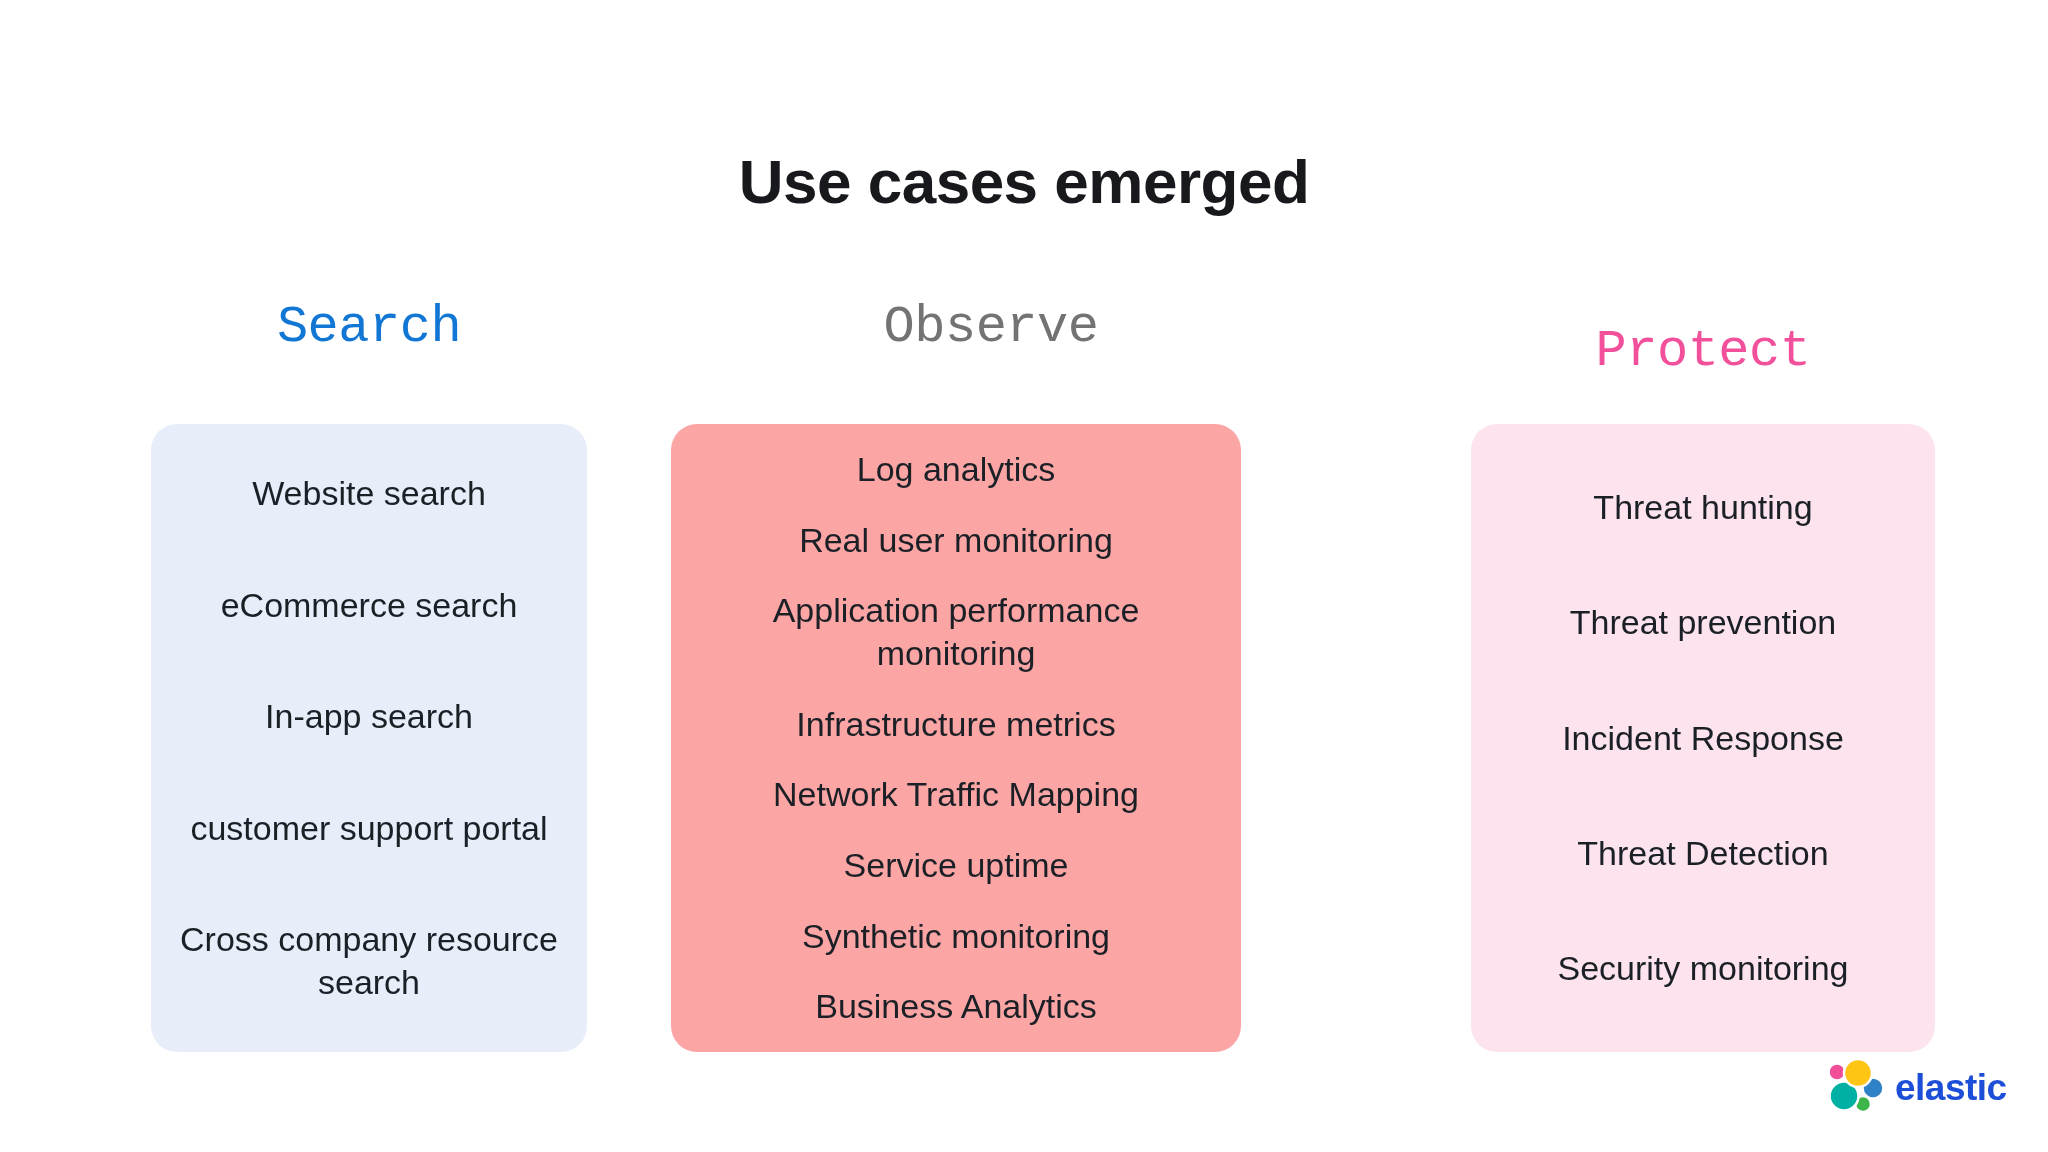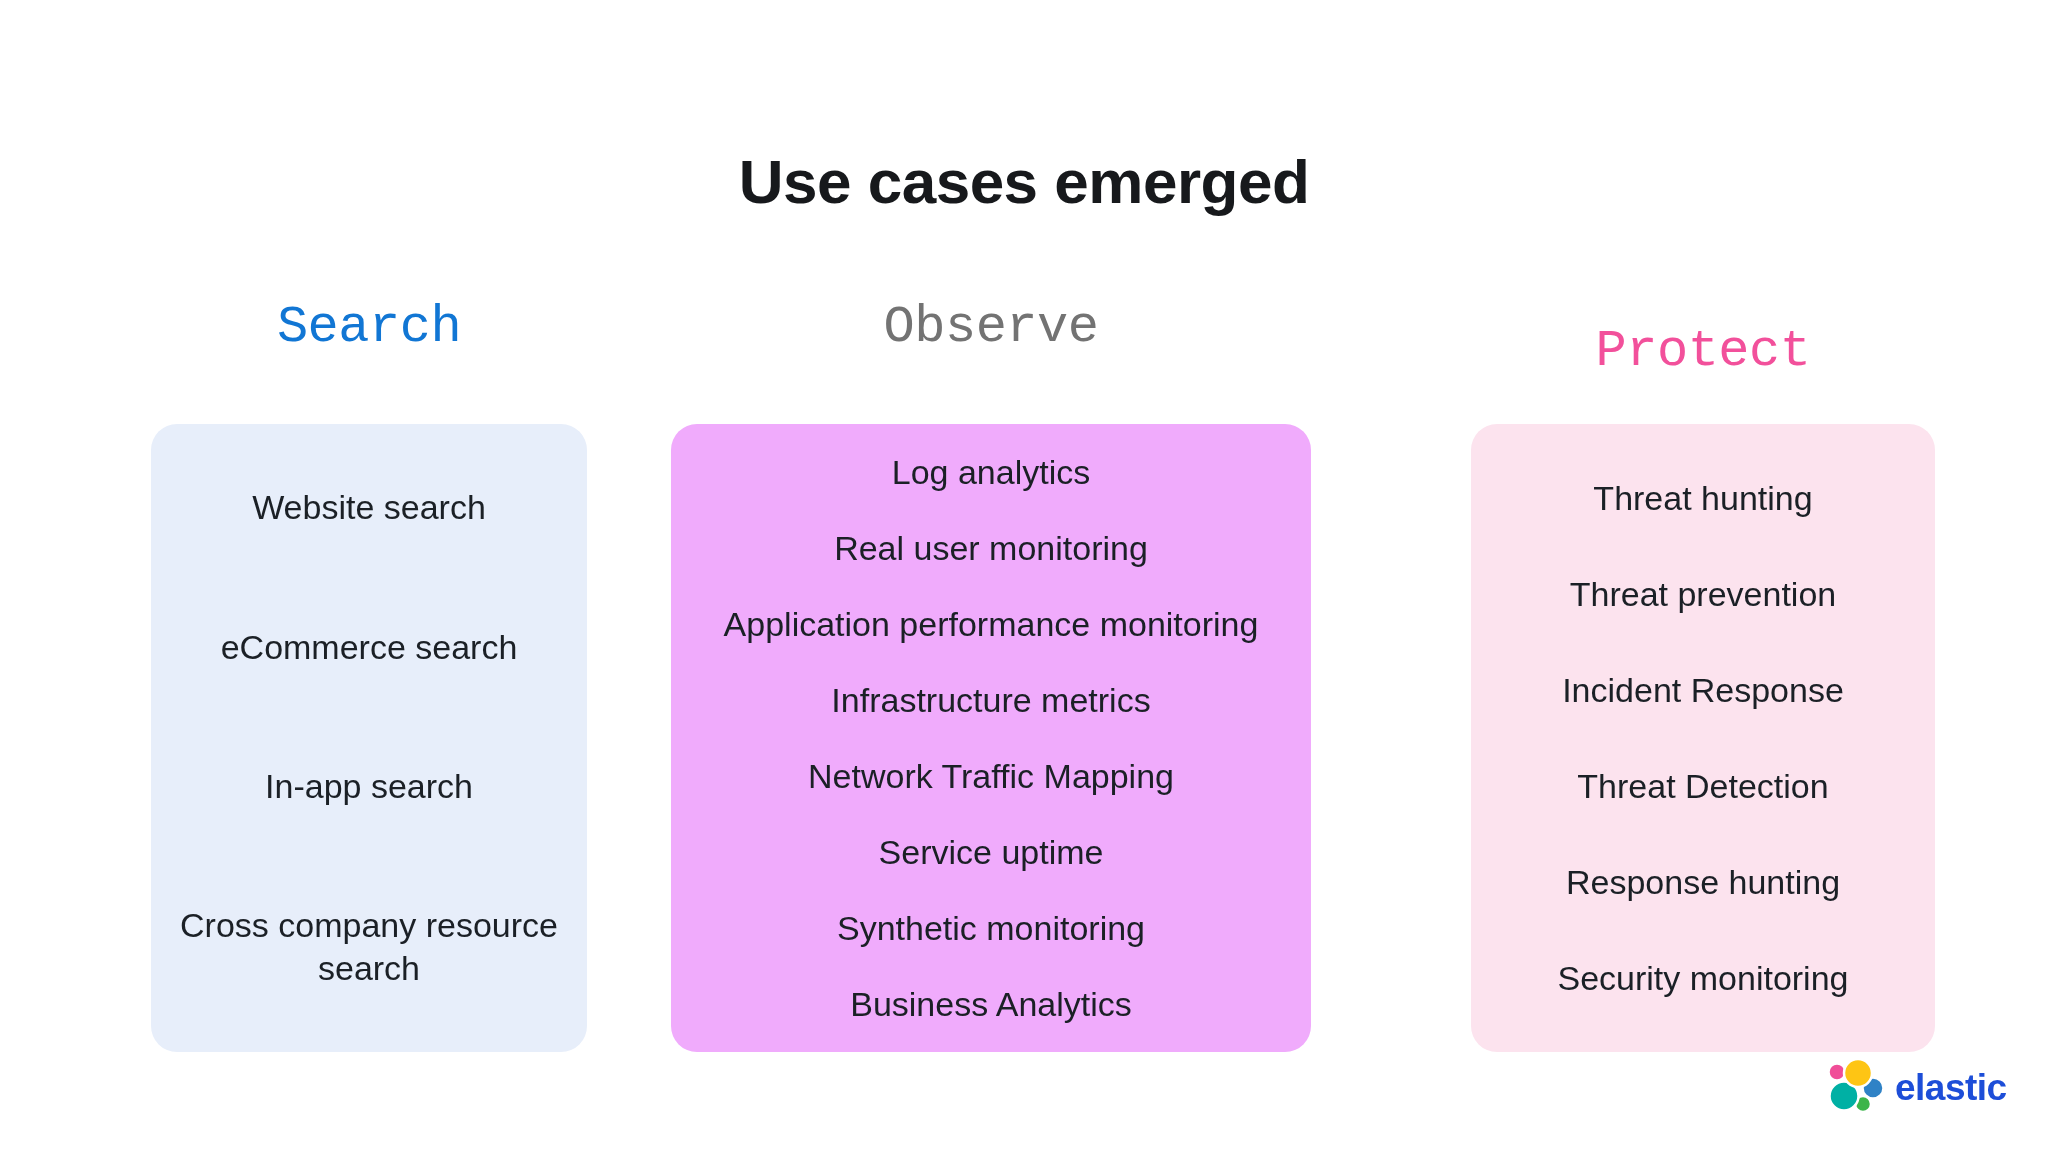--- a/index.html
+++ b/index.html
@@ -29,21 +29,21 @@
   .usecase-box{
     position:absolute;top:424px;height:628px;
     border-radius:26px;
     display:flex;flex-direction:column;
     justify-content:space-around;
     align-items:center;
     text-align:center;
     box-sizing:border-box;
   }
   .usecase-box.search{left:151px;width:436px;background:#e7eefa;padding:14px 18px;}
-  .usecase-box.observe{left:671px;width:640px;background:#f0abfc;padding:10px 28px;}
+  .usecase-box.observe{left:671px;width:570px;background:#fca5a5;padding:10px 28px;}
   .usecase-box.protect{left:1471px;width:464px;background:#fce3ee;padding:26px 24px;}
   .usecase-item{
     font-size:34px;color:#1b2026;line-height:1.26;
     font-weight:400;
   }
   .brand-footer{
     position:absolute;left:1826px;top:1056px;height:64px;
     display:flex;align-items:center;gap:9px;
   }
   .brand-logo{width:60px;height:60px;}
@@ -58,40 +58,40 @@
 <h1 class="slide-title">Use cases emerged</h1>
 
 <div class="col-heading search">Search</div>
 <div class="col-heading observe">Observe</div>
 <div class="col-heading protect">Protect</div>
 
 <div class="usecase-box search">
   <div class="usecase-item">Website search</div>
   <div class="usecase-item">eCommerce search</div>
   <div class="usecase-item">In-app search</div>
+  <div class="usecase-item">customer support portal</div>
   <div class="usecase-item">Cross company resource search</div>
 </div>
 
 <div class="usecase-box observe">
   <div class="usecase-item">Log analytics</div>
   <div class="usecase-item">Real user monitoring</div>
   <div class="usecase-item">Application performance monitoring</div>
   <div class="usecase-item">Infrastructure metrics</div>
   <div class="usecase-item">Network Traffic Mapping</div>
   <div class="usecase-item">Service uptime</div>
   <div class="usecase-item">Synthetic monitoring</div>
   <div class="usecase-item">Business Analytics</div>
 </div>
 
 <div class="usecase-box protect">
   <div class="usecase-item">Threat hunting</div>
   <div class="usecase-item">Threat prevention</div>
   <div class="usecase-item">Incident Response</div>
   <div class="usecase-item">Threat Detection</div>
-  <div class="usecase-item">Response hunting</div>
   <div class="usecase-item">Security monitoring</div>
 </div>
 
 <div class="brand-footer">
   <svg class="brand-logo" viewBox="0 0 60 60">
     <circle cx="11" cy="14" r="8.5" stroke="#ffffff" stroke-width="2.5" fill="#f04e98"></circle>
     <circle cx="47" cy="30" r="10.5" stroke="#ffffff" stroke-width="2.5" fill="#2f82c6"></circle>
     <circle cx="37" cy="46" r="8" stroke="#ffffff" stroke-width="2.5" fill="#3cb54a"></circle>
     <circle cx="18" cy="38" r="14.5" stroke="#ffffff" stroke-width="2.5" fill="#00b0a4"></circle>
     <circle cx="32" cy="15" r="14" stroke="#ffffff" stroke-width="2.5" fill="#fec514"></circle>

